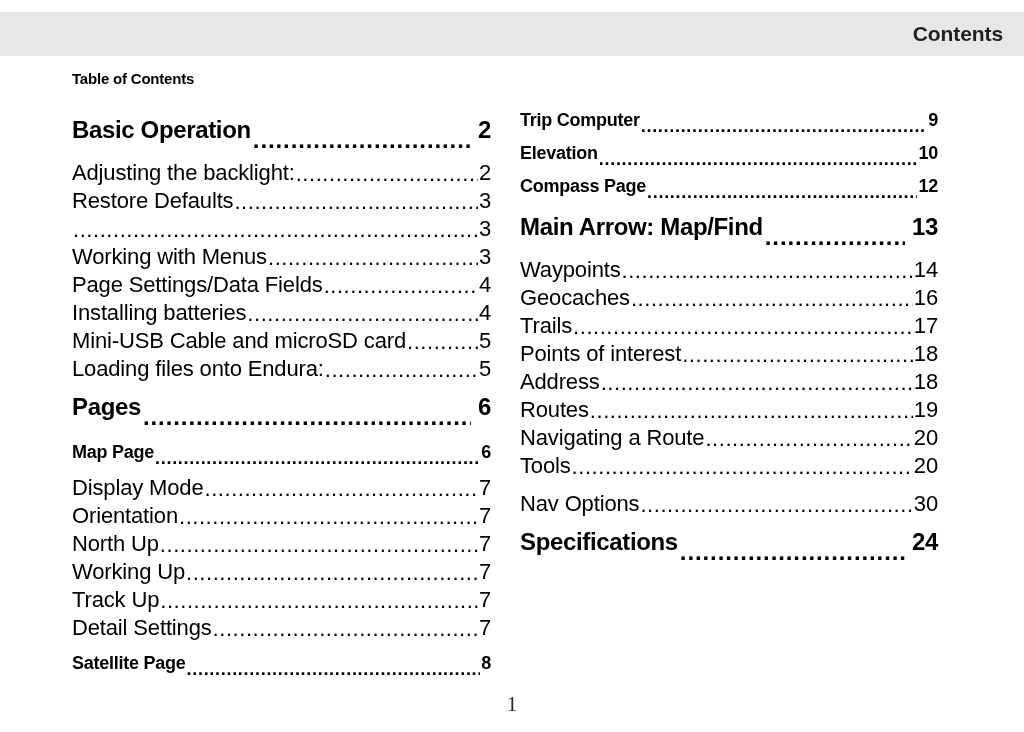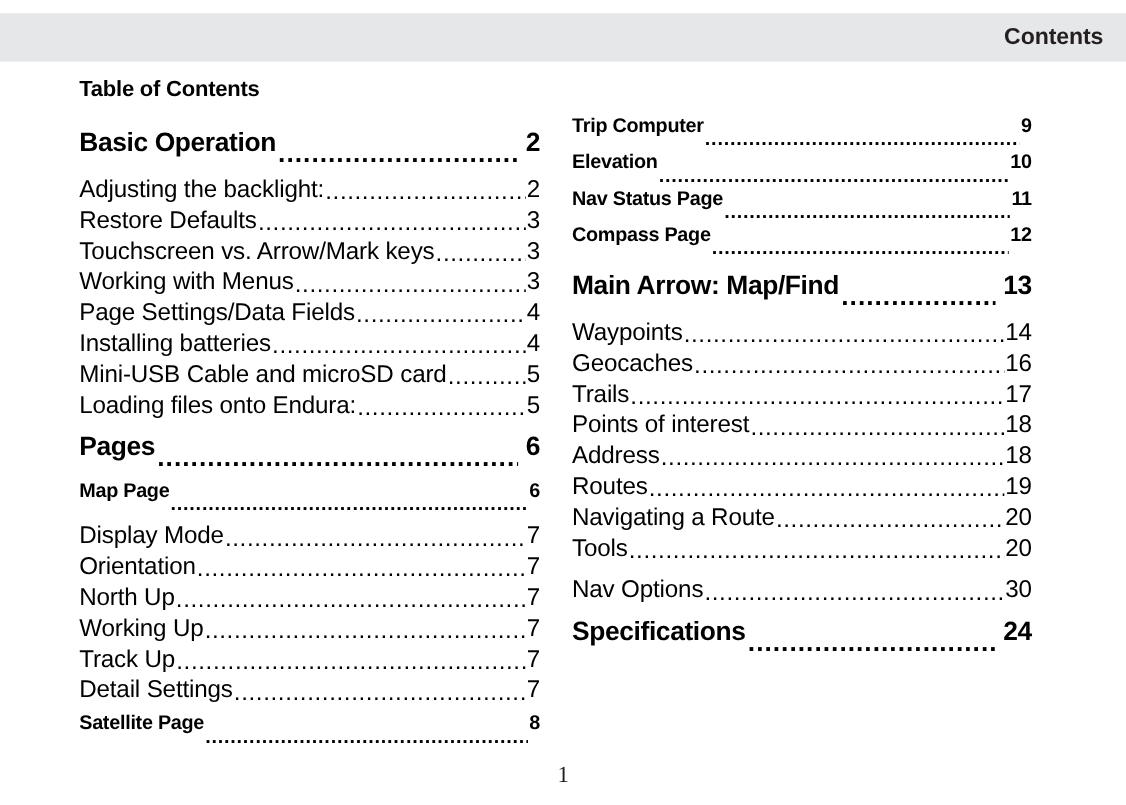--- a/index.html
+++ b/index.html
@@ -47,21 +47,21 @@
     left: 0;
     top: 44px;
     width: 1024px;
     height: 688px;
   }
 
   .toc-title {
     position: absolute;
     left: 72px;
     top: 26px;
-    font-size: 20px;
+    font-size: 15px;
     font-weight: bold;
     letter-spacing: -0.2px;
     color: #000;
     white-space: nowrap;
   }
 
   .columns {
     position: absolute;
     left: 0;
     top: 0;
@@ -71,21 +71,21 @@
   .column {
     position: absolute;
     top: 0;
   }
   .column-left  { left: 72px;  width: 419px; }
   .column-right { left: 520px; width: 418px; }
 
   
   .entry {
     display: flex;
-    align-items: flex-start;
+    align-items: center;
     width: 100%;
     white-space: nowrap;
     box-sizing: border-box;
   }
   .entry .e-title {
     flex: 0 0 auto;
   }
   .entry .e-dots {
     flex: 1 1 auto;
     overflow: hidden;
@@ -175,21 +175,20 @@
           <span class="e-title">Adjusting the backlight:</span>
           <span class="e-dots"></span>
           <span class="e-page">2</span>
         </div>
         <div class="entry lvl3">
           <span class="e-title">Restore Defaults</span>
           <span class="e-dots"></span>
           <span class="e-page">3</span>
         </div>
         <div class="entry lvl3">
-          <span class="e-title">Touchscreen vs. Arrow/Mark keys</span>
           <span class="e-dots"></span>
           <span class="e-page">3</span>
         </div>
         <div class="entry lvl3">
           <span class="e-title">Working with Menus</span>
           <span class="e-dots"></span>
           <span class="e-page">3</span>
         </div>
         <div class="entry lvl3">
           <span class="e-title">Page Settings/Data Fields</span>
@@ -262,25 +261,20 @@
           <span class="e-title">Trip Computer</span>
           <span class="e-dots"></span>
           <span class="e-page">9</span>
         </div>
         <div class="entry lvl2">
           <span class="e-title">Elevation</span>
           <span class="e-dots"></span>
           <span class="e-page">10</span>
         </div>
         <div class="entry lvl2">
-          <span class="e-title">Nav Status Page</span>
-          <span class="e-dots"></span>
-          <span class="e-page">11</span>
-        </div>
-        <div class="entry lvl2">
           <span class="e-title">Compass Page</span>
           <span class="e-dots"></span>
           <span class="e-page">12</span>
         </div>
         <div class="entry lvl1 sp-top-md">
           <span class="e-title">Main Arrow: Map/Find</span>
           <span class="e-dots"></span>
           <span class="e-page">13</span>
         </div>
         <div class="entry lvl3 sp-top-sm">

